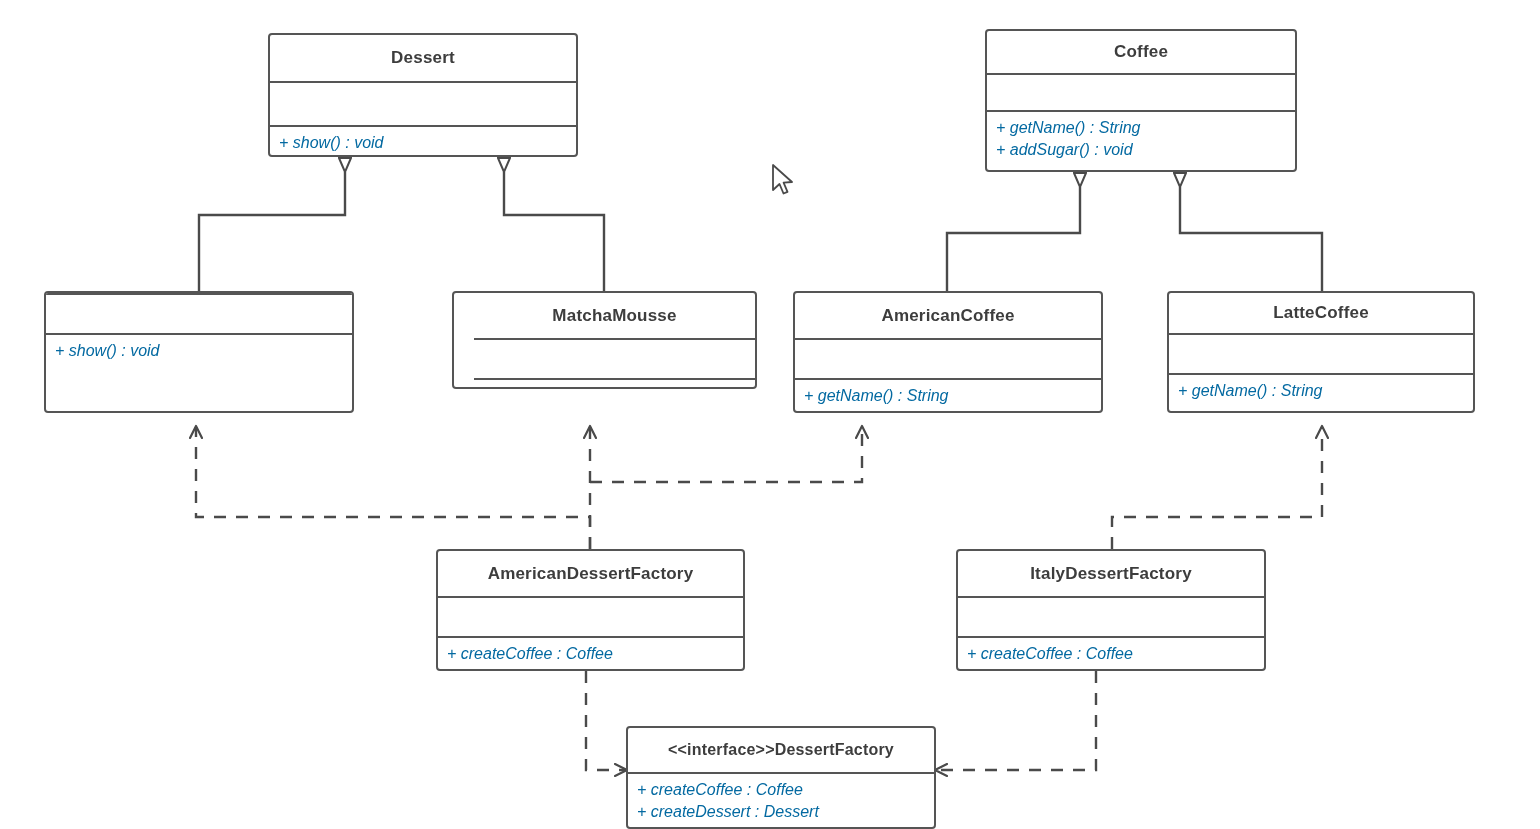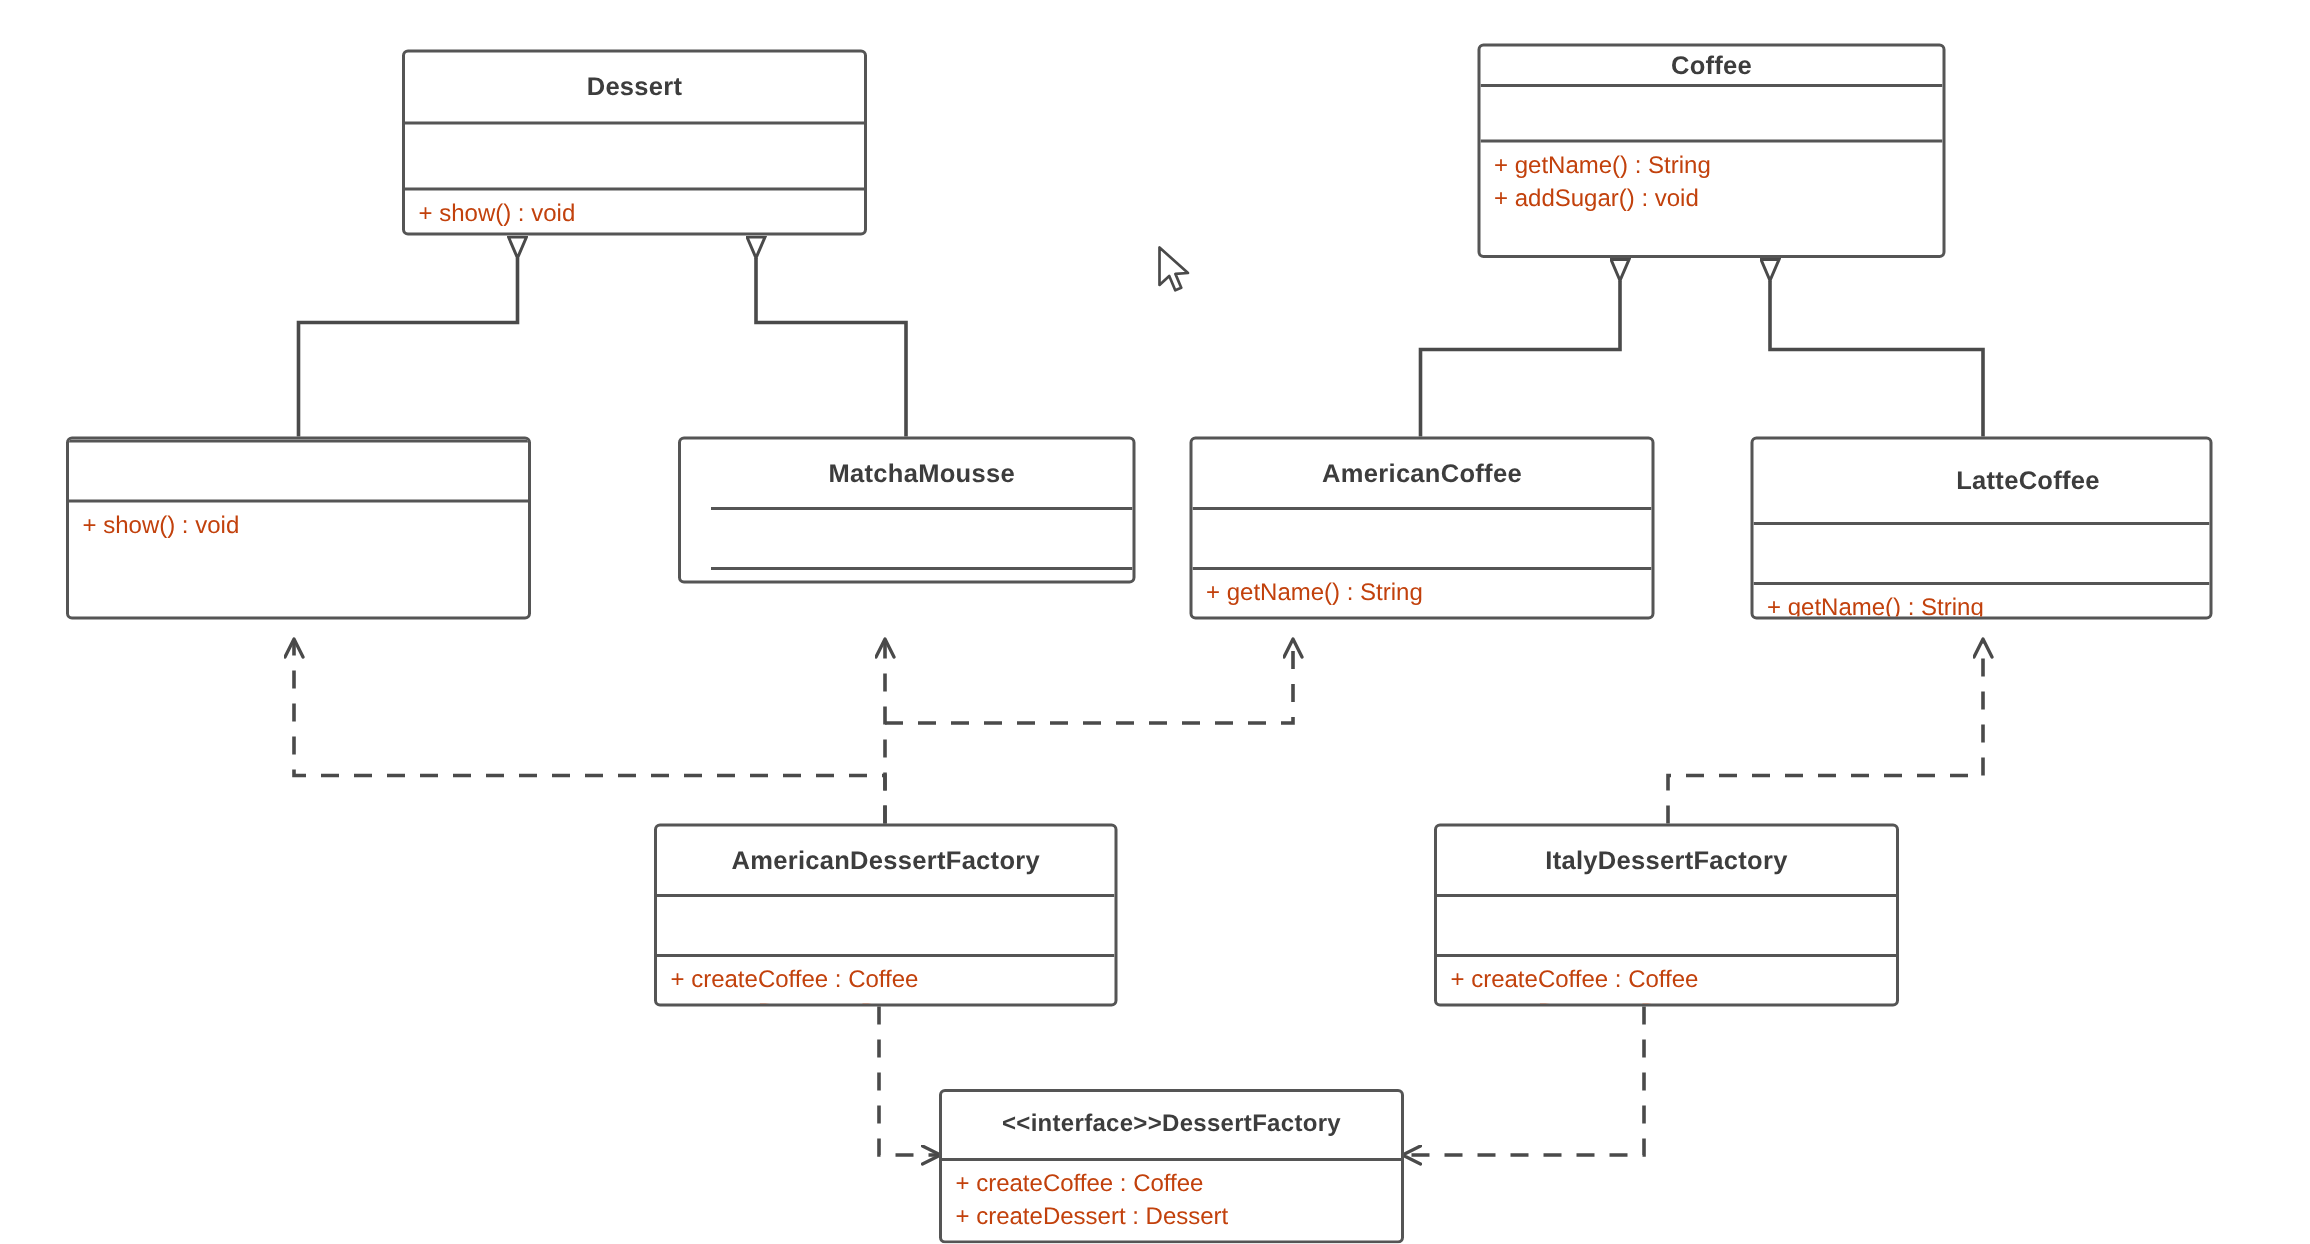--- a/index.html
+++ b/index.html
@@ -56,52 +56,53 @@
     width: 100%;
     box-sizing: border-box;
   }
   .cls-ops {
     width: 100%;
     box-sizing: border-box;
     padding: 5px 0 0 9px;
   }
   .op {
     font-size: 16px;
-    color: #c2410c;
+    color: #0369a1;
     line-height: 22px;
     white-space: nowrap;
+    font-style: italic;
   }
   
   #cls-dessert      { left: 268px; top: 33px;  width: 310px; height: 124px; }
   #cls-dessert .cls-name  { height: 46px; }
   #cls-dessert .cls-attrs { height: 42px; }
   #cls-dessert .cls-ops   { height: 30px; }
 
   #cls-coffee       { left: 985px; top: 29px;  width: 312px; height: 143px; }
-  #cls-coffee .cls-name   { height: 25px; }
+  #cls-coffee .cls-name   { height: 42px; }
   #cls-coffee .cls-attrs  { height: 35px; }
   #cls-coffee .cls-ops    { height: 63px; }
 
   #cls-tiramisu     { left: 44px;  top: 291px; width: 310px; height: 122px; }
   #cls-tiramisu .cls-name  { height: 45px; }
   #cls-tiramisu .cls-attrs { height: 38px; }
   #cls-tiramisu .cls-ops   { height: 35px; }
 
   #cls-matcha       { left: 452px; top: 291px; width: 305px; height: 98px; padding-left: 20px; }
   #cls-matcha .cls-name  { height: 45px; }
   #cls-matcha .cls-attrs { height: 38px; }
   #cls-matcha .cls-ops   { height: 35px; }
 
   #cls-american-coffee { left: 793px; top: 291px; width: 310px; height: 122px; }
   #cls-american-coffee .cls-name  { height: 45px; }
   #cls-american-coffee .cls-attrs { height: 38px; }
   #cls-american-coffee .cls-ops   { height: 35px; }
 
   #cls-latte        { left: 1167px; top: 291px; width: 308px; height: 122px; }
-  #cls-latte .cls-name  { height: 55px; margin-left: 31px; }
+  #cls-latte .cls-name  { height: 40px; }
   #cls-latte .cls-attrs { height: 38px; }
   #cls-latte .cls-ops   { height: 35px; }
 
   #cls-american-factory { left: 436px; top: 549px; width: 309px; height: 122px; }
   #cls-american-factory .cls-name  { height: 45px; }
   #cls-american-factory .cls-attrs { height: 38px; }
   #cls-american-factory .cls-ops   { height: 35px; }
 
   #cls-italy-factory { left: 956px; top: 549px; width: 310px; height: 122px; }
   #cls-italy-factory .cls-name  { height: 45px; }

